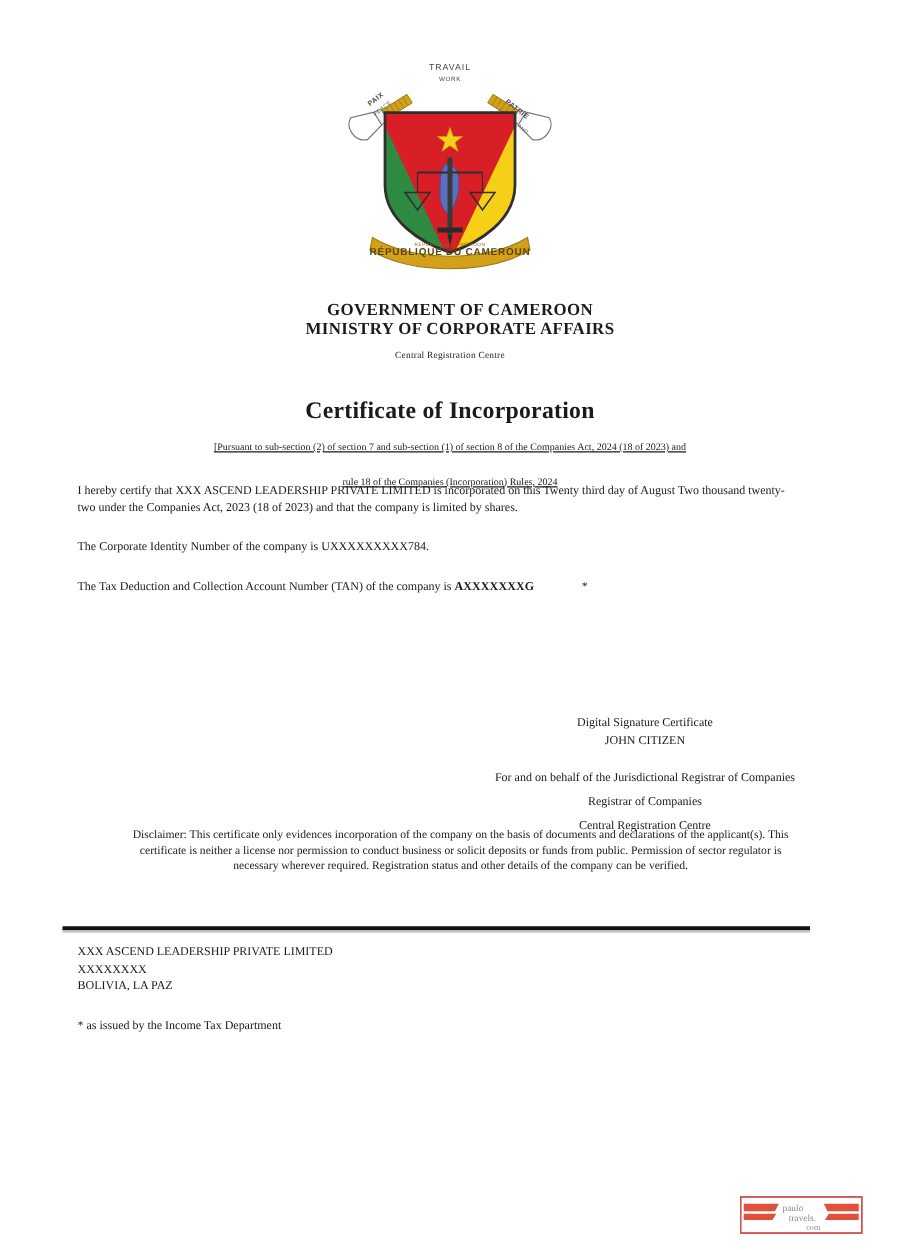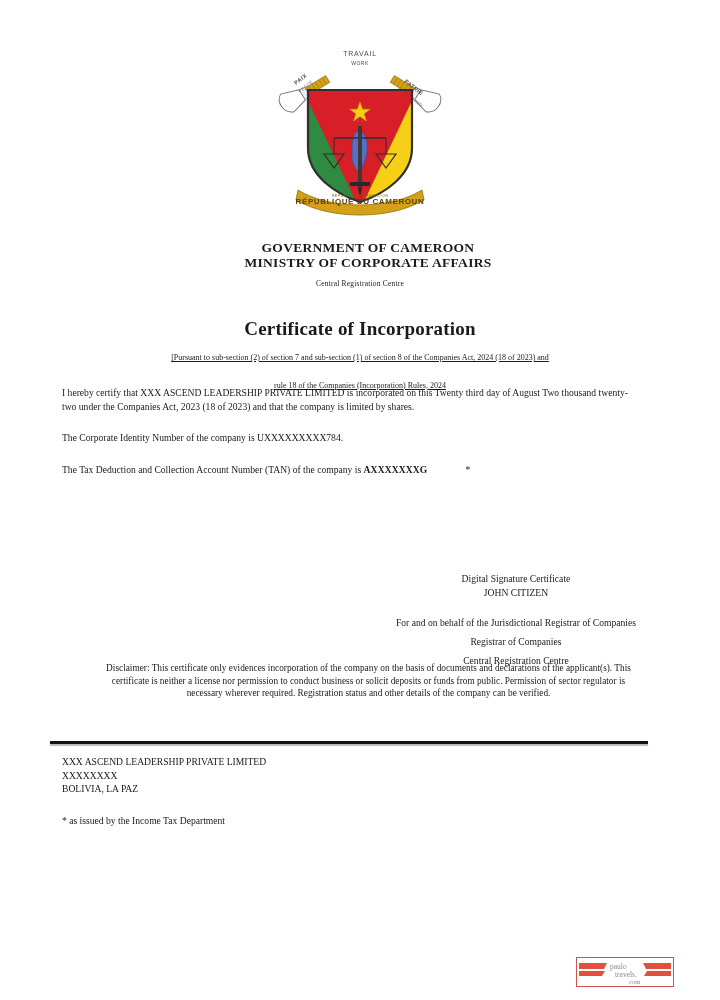--- a/index.html
+++ b/index.html
@@ -131,21 +131,21 @@
     font-size: 9.6px;
     line-height: 13.6px;
   }
   .mail-head { margin: 0 0 16px 0; }
   .addr-line { margin: 0; }
   .footnote { margin: 18px 0 0 0; }
 
   
   .watermark {
     position: absolute;
-    left: 576px;
+    left: 592px;
     top: 957px;
     width: 96px;
     height: 28px;
     border: 1px solid #c8554a;
     background: #ef4444;
     overflow: hidden;
   }
   .wm-svg { display: block; width: 100%; height: 100%; }
 </style>
 </head>

